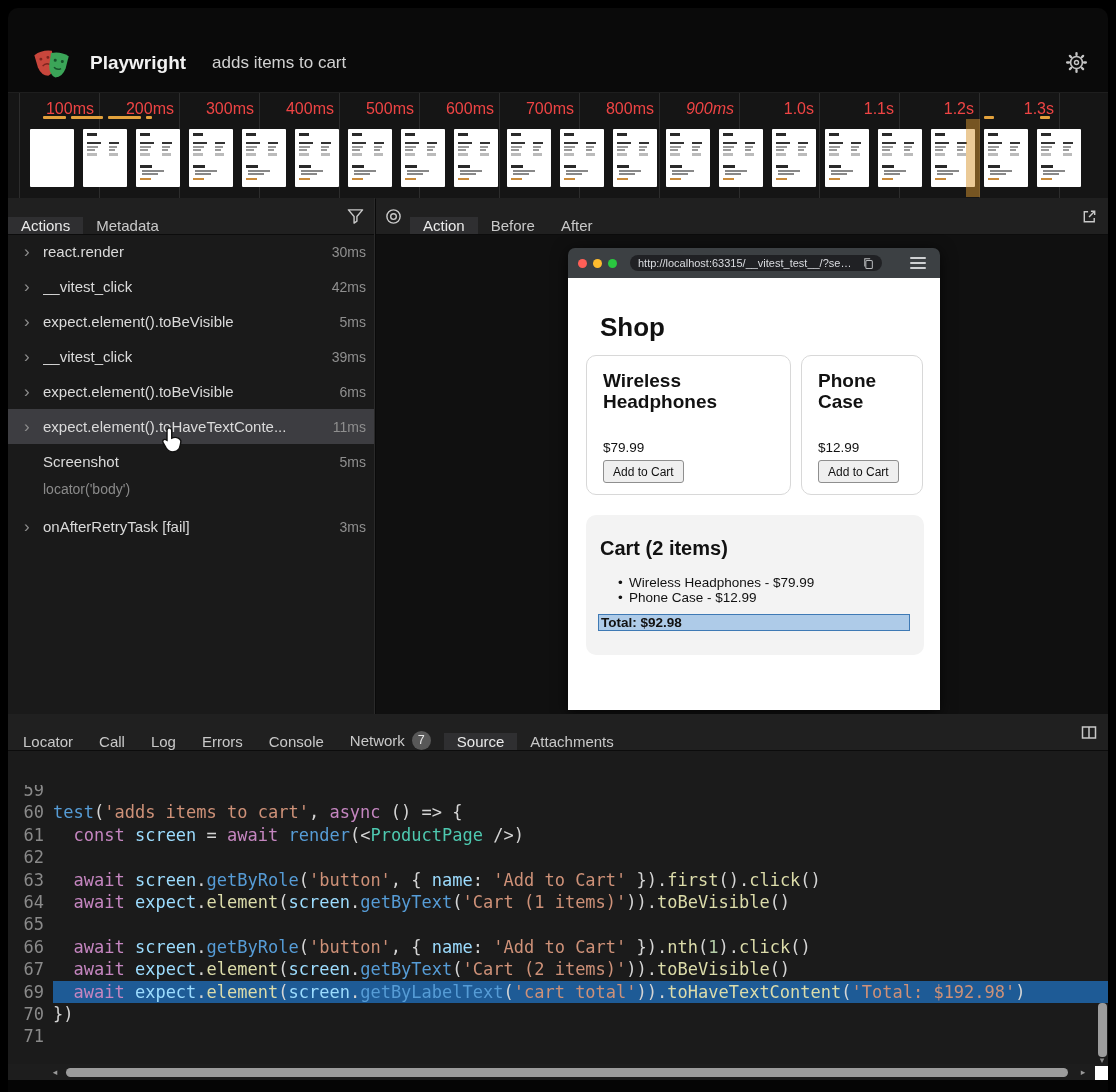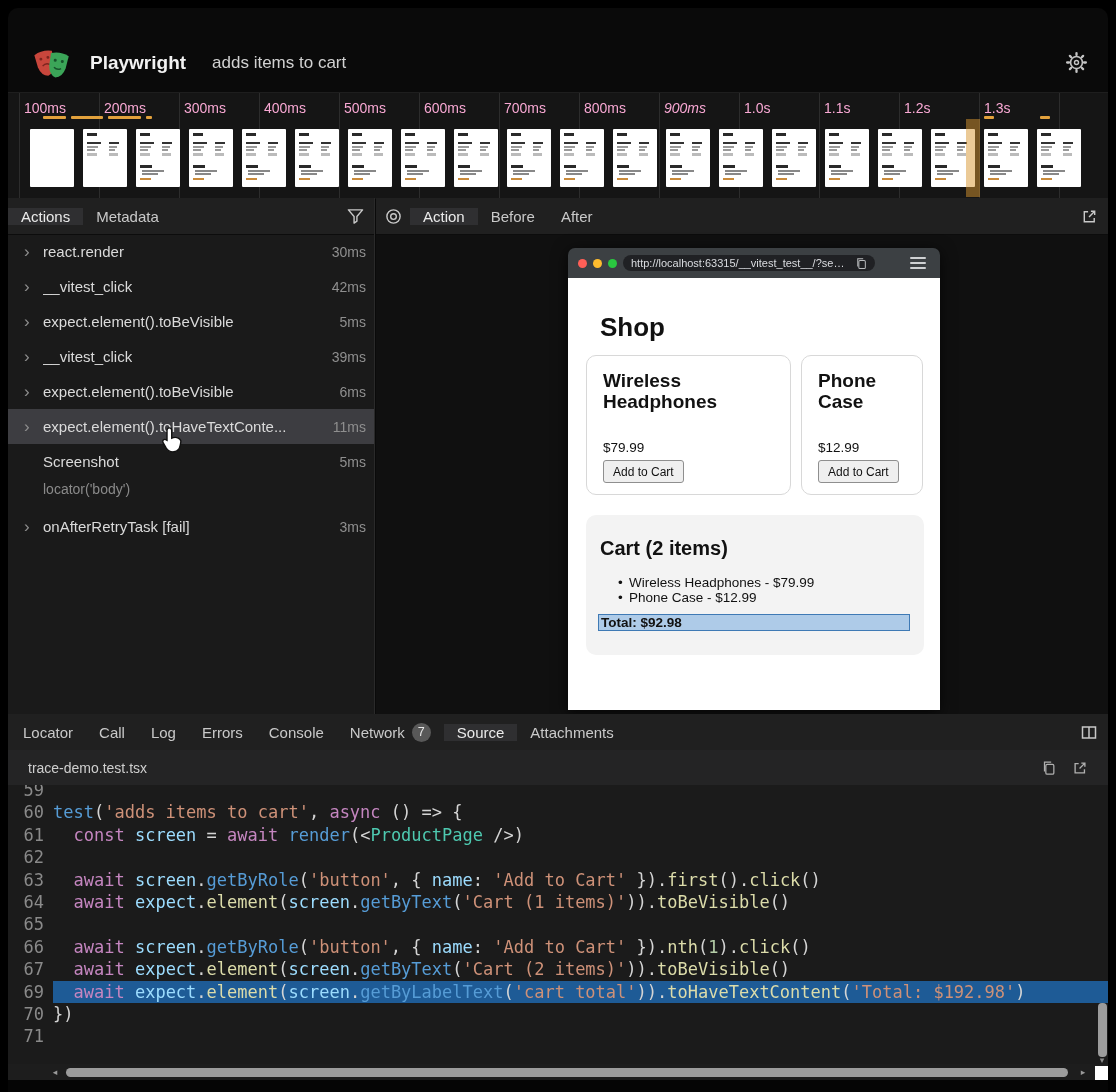--- a/index.html
+++ b/index.html
@@ -14,53 +14,53 @@
   
   .header{position:absolute;left:0;top:26px;right:0;height:58px;display:flex;align-items:center;background:#0a0a0a}
   .logo-lg{margin-left:26px}
   .brand{font-size:19px;font-weight:bold;color:#f2f2f2;margin-left:20px}
   .test-title{font-size:17px;color:#d2d2d2;margin-left:26px}
   .gear{position:absolute;right:20px;top:17px}
 
   
   .timeline{position:absolute;left:0;top:84px;right:0;height:106px;background:#151515;border-top:1px solid #1e1e1e;overflow:hidden}
   .gridline{position:absolute;top:0;bottom:0;width:1px;background:#2c2c2c;z-index:0}
-  .tick-label{position:absolute;top:7px;width:70px;font-size:14px;color:#f9a8d4;z-index:1}
+  .tick-label{position:absolute;top:7px;width:70px;text-align:right;font-size:16px;color:#ef4444;z-index:1}
   .mark{position:absolute;top:23px;height:3px;background:#e2a13c;border-radius:1px;z-index:2}
   .band{position:absolute;top:26px;height:78px;background:rgba(216,150,48,.5);z-index:3}
   .filmstrip{position:absolute;left:22px;top:36px;height:58px;display:flex;gap:9px;z-index:1}
   .thumb{width:44px;height:58px;background:#fff;border-radius:1px;position:relative;flex:none}
 
   
   .main{position:absolute;left:0;top:190px;right:0;height:516px}
   .left-panel{position:absolute;left:0;top:0;width:367px;height:516px;background:#1a1a1a;border-right:1px solid #2a2a2a;box-sizing:border-box}
   .right-panel{position:absolute;left:368px;top:0;right:0;height:516px;background:#101010}
   .tabstrip{height:36px;display:flex;align-items:stretch;background:#202020;border-bottom:1px solid #0c0c0c}
-  .tabs-holder{display:flex;align-items:center}
+  .tabs-holder{display:flex;align-items:flex-end}
   .tab{display:flex;align-items:center;padding:0 13px;font-size:15px;color:#c9c9c9;cursor:default;white-space:nowrap}
   .tab.sel{background:#2f2f31;color:#eaeaea}
   .strip-icon{display:flex;align-items:center;justify-content:center;width:34px}
   .strip-right{margin-left:auto;display:flex;align-items:center;padding-right:10px}
 
   
   .action-list{position:absolute;left:0;top:36px;right:0;bottom:0;overflow:hidden}
   .arow{position:relative;height:35px;display:flex;align-items:center;padding:0 8px 0 16px;color:#dadada;font-size:15px}
   .arow.sel{background:#3d3d41}
   .chev{width:12px;margin-right:7px;color:#8f8f8f;font-size:17px;line-height:17px;flex:none}
   .aname{white-space:nowrap;overflow:hidden}
   .dur{margin-left:auto;color:#8f8f8f;font-size:14px;padding-left:8px;flex:none}
   .sub{height:30px;padding-left:35px;color:#8a8a8a;font-size:14px;display:flex;align-items:flex-start;padding-top:2px;box-sizing:border-box}
   .cursor-hand{position:absolute;left:152px;top:228px;z-index:5}
 
   
   .snapshot{position:absolute;left:0;top:36px;right:0;bottom:0}
   .browser{position:absolute;left:192px;top:14px;width:372px;height:462px;border-radius:7px 7px 0 0;box-shadow:0 3px 16px rgba(0,0,0,.7)}
   .chrome{height:30px;background:#3c4043;border-radius:7px 7px 0 0;display:flex;align-items:center;padding:0 10px;box-sizing:border-box}
   .dot{width:9px;height:9px;border-radius:50%;margin-right:6px;flex:none}
-  .urlpill{width:252px;height:16px;background:#202124;border-radius:10px;display:flex;align-items:center;padding:0 8px;box-sizing:border-box;color:#dadce0;font-size:11px;white-space:nowrap;overflow:hidden}
+  .urlpill{width:252px;height:16px;background:#202124;border-radius:10px;margin-left:7px;display:flex;align-items:center;padding:0 8px;box-sizing:border-box;color:#dadce0;font-size:11px;white-space:nowrap;overflow:hidden}
   .url-text{overflow:hidden;white-space:nowrap;flex:1}
   .hamb{margin-left:auto;display:flex;flex-direction:column;gap:3px;margin-right:4px}
   .hamb div{width:16px;height:2px;background:#cfd1d3;border-radius:1px}
   .page{position:absolute;left:0;top:30px;right:0;bottom:0;background:#fff;color:#111;overflow:hidden}
   .shop-title{position:absolute;left:32px;top:34px;font-size:26px;font-weight:bold}
   .card{position:absolute;top:77px;height:140px;border:1px solid #d8d8d8;border-radius:10px;box-sizing:border-box}
   .card1{left:18px;width:205px}
   .card2{left:233px;width:122px}
   .pname{position:absolute;left:16px;top:14px;font-size:19px;font-weight:bold;line-height:21px}
   .pprice{position:absolute;left:16px;top:84px;font-size:13.5px}
@@ -594,33 +594,20 @@
           <span class="tab sel">Source</span>
           <span class="tab">Attachments</span>
         </span>
       <span class="strip-right">
         <svg width="18" height="17" viewBox="0 0 18 17">
           <rect x="2.5" y="3" width="13" height="11" fill="none" stroke="#c8c8c8" stroke-width="1.5"></rect>
           <line x1="9" y1="3" x2="9" y2="14" stroke="#c8c8c8" stroke-width="1.5"></line>
         </svg>
       </span>
     </div>
-    <div class="filebar">
-      <span>trace-demo.test.tsx</span>
-      <span class="fb-icons">
-        <svg width="15" height="16" viewBox="0 0 16 18">
-          <rect x="5" y="5" width="9" height="11" rx="1.5" fill="none" stroke="#b0b0b0" stroke-width="1.4"></rect>
-          <path d="M3.5 13 V2.5 H11" fill="none" stroke="#b0b0b0" stroke-width="1.4"></path>
-        </svg>
-        <svg width="16" height="16" viewBox="0 0 18 18">
-          <path d="M7.5 4 H3.5 V14.5 H14 V10.5" fill="none" stroke="#b0b0b0" stroke-width="1.5"></path>
-          <path d="M8.5 9.5 L14.5 3.5 M10.5 3.5 H14.5 V7.5" fill="none" stroke="#b0b0b0" stroke-width="1.5"></path>
-        </svg>
-      </span>
-    </div>
     <div class="code">
       <div class="code-inner">
           <div class="cl"><div class="ln">59</div><div class="lc"></div></div>
           <div class="cl"><div class="ln">60</div><div class="lc"><span class="c-fn">test</span><span class="c-pu">(</span><span class="c-st">'adds items to cart'</span><span class="c-pu">, </span><span class="c-kw">async</span><span class="c-pu"> () =&gt; {</span></div></div>
           <div class="cl"><div class="ln">61</div><div class="lc"><span class="c-pu">  </span><span class="c-kw">const</span><span class="c-pu"> </span><span class="c-vr">screen</span><span class="c-pu"> = </span><span class="c-kw">await</span><span class="c-pu"> </span><span class="c-fn">render</span><span class="c-pu">(&lt;</span><span class="c-ty">ProductPage</span><span class="c-pu"> /&gt;)</span></div></div>
           <div class="cl"><div class="ln">62</div><div class="lc"></div></div>
           <div class="cl"><div class="ln">63</div><div class="lc"><span class="c-pu">  </span><span class="c-kw">await</span><span class="c-pu"> </span><span class="c-vr">screen</span><span class="c-pu">.</span><span class="c-fn">getByRole</span><span class="c-pu">(</span><span class="c-st">'button'</span><span class="c-pu">, { </span><span class="c-vr">name</span><span class="c-pu">: </span><span class="c-st">'Add to Cart'</span><span class="c-pu"> }).</span><span class="c-me">first</span><span class="c-pu">().</span><span class="c-me">click</span><span class="c-pu">()</span></div></div>
           <div class="cl"><div class="ln">64</div><div class="lc"><span class="c-pu">  </span><span class="c-kw">await</span><span class="c-pu"> </span><span class="c-vr">expect</span><span class="c-pu">.</span><span class="c-me">element</span><span class="c-pu">(</span><span class="c-vr">screen</span><span class="c-pu">.</span><span class="c-fn">getByText</span><span class="c-pu">(</span><span class="c-st">'Cart (1 items)'</span><span class="c-pu">)).</span><span class="c-me">toBeVisible</span><span class="c-pu">()</span></div></div>
           <div class="cl"><div class="ln">65</div><div class="lc"></div></div>
           <div class="cl"><div class="ln">66</div><div class="lc"><span class="c-pu">  </span><span class="c-kw">await</span><span class="c-pu"> </span><span class="c-vr">screen</span><span class="c-pu">.</span><span class="c-fn">getByRole</span><span class="c-pu">(</span><span class="c-st">'button'</span><span class="c-pu">, { </span><span class="c-vr">name</span><span class="c-pu">: </span><span class="c-st">'Add to Cart'</span><span class="c-pu"> }).</span><span class="c-me">nth</span><span class="c-pu">(</span><span class="c-nu">1</span><span class="c-pu">).</span><span class="c-me">click</span><span class="c-pu">()</span></div></div>

